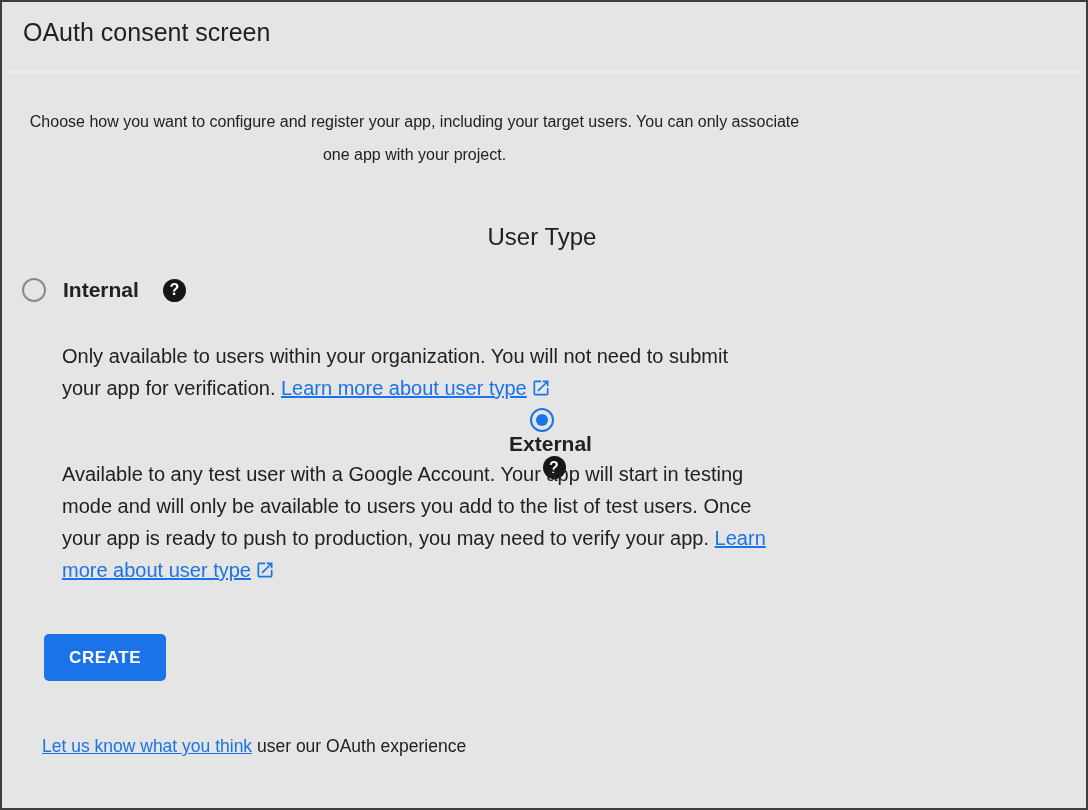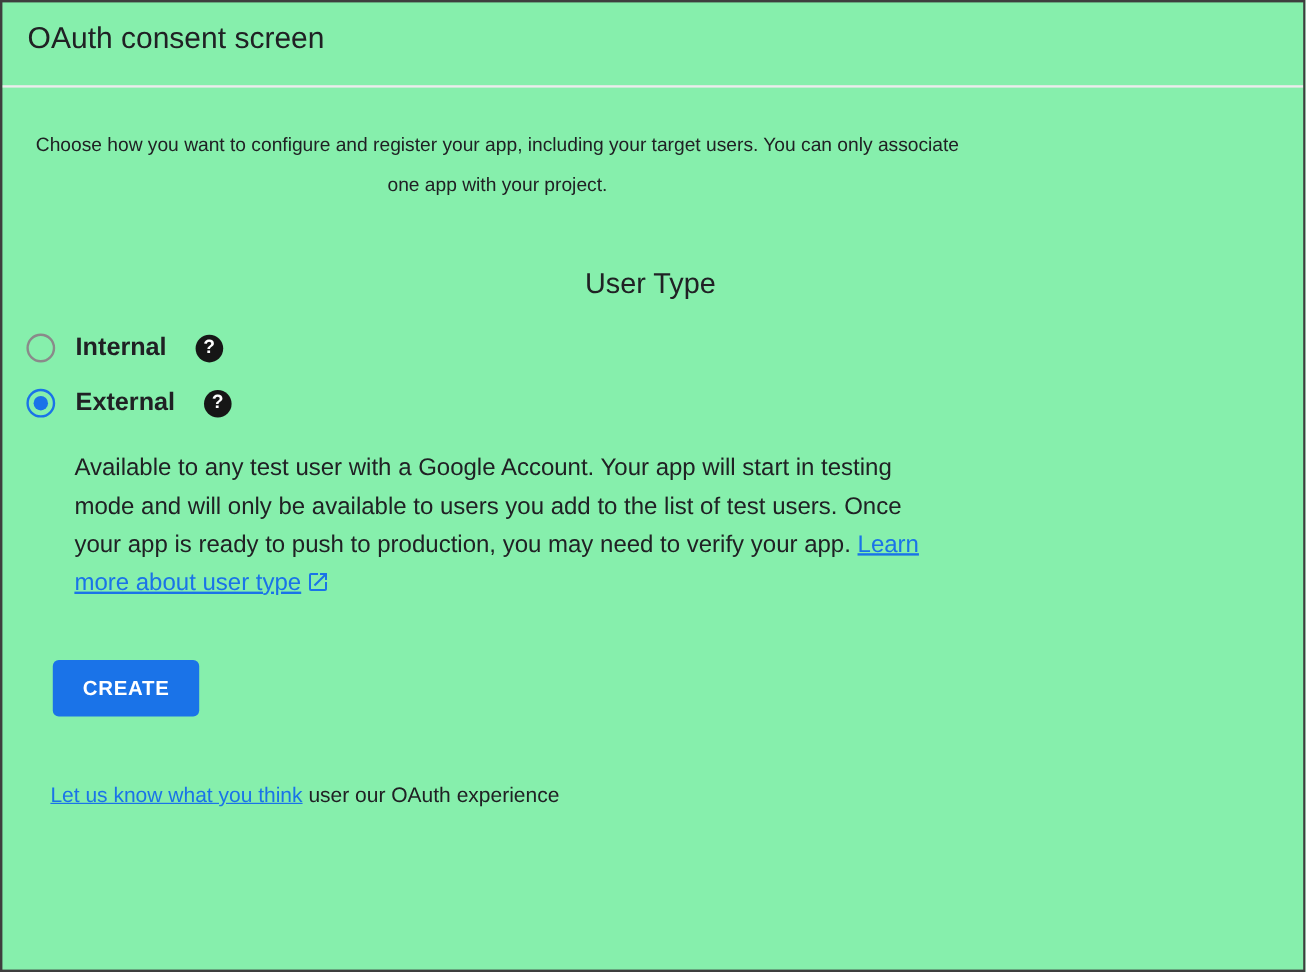--- a/index.html
+++ b/index.html
@@ -1,20 +1,20 @@
 <!DOCTYPE html>
 <html><head>
 <meta charset="utf-8">
 <style>
   html,body { margin:0; padding:0; background:#ffffff; }
   body { font-family:"Liberation Sans", sans-serif; color:#202124; }
 
   .frame {
     width:1088px; height:810px; box-sizing:border-box;
-    border:2px solid #3e3e3e; background:#86efac; overflow:hidden;
+    border:2px solid #3e3e3e; background:#e5e5e5; overflow:hidden;
   }
 
   .page-title {
     margin:16px 0 0 21px;
     font-size:25px; font-weight:400; color:#202124; line-height:29px;
   }
 
   .divider {
     border:none; border-top:2px solid #ececec; margin:24px 0 0 0;
   }
@@ -52,21 +52,21 @@
     background:#161616; color:#ffffff; font-size:16px; font-weight:700;
     display:flex; align-items:center; justify-content:center; cursor:pointer;
     flex:0 0 auto;
   }
 
   .option-desc {
     margin:38px 0 0 40px;
     font-size:20px; line-height:32px; max-width:705px; color:#202124;
   }
   .option-desc.external { margin-top:26px; }
-  .option-row.external { margin-top:22px; }
+  .option-row.external { margin-top:4px;flex-direction:column; }
 
   a.learn-link { color:#1a73e8; text-decoration:underline; cursor:pointer; }
   a.learn-link svg { vertical-align:-3px; margin-left:4px; }
 
   .create-button {
     margin:48px 0 0 22px;
     background:#1a73e8; color:#ffffff; border:none; border-radius:5px;
     height:47px; padding:0 25px;
     font-family:"Liberation Sans", sans-serif;
     font-size:17px; font-weight:700; letter-spacing:0.6px; cursor:pointer;
@@ -94,20 +94,23 @@
 
     
     <div class="option-row">
       <span class="radio">
           <span class="dot"></span>
         </span>
       <span class="option-label">Internal</span>
       <span class="help-icon">?</span>
     </div>
 
+    <p class="option-desc"><span>Only available to users within your organization. You will not need to submit your app for verification. </span><a class="learn-link"><span>Learn more about user type</span><svg width="20" height="20" viewBox="0 0 24 24" fill="#1a73e8">
+            <path d="M19 19H5V5h7V3H5a2 2 0 0 0-2 2v14a2 2 0 0 0 2 2h14c1.1 0 2-.9 2-2v-7h-2v7zM14 3v2h3.59l-9.83 9.83 1.41 1.41L19 6.41V10h2V3h-7z"></path>
+          </svg></a></p>
 
     
     <div class="option-row external">
       <span class="radio selected">
           <span class="dot"></span>
         </span>
       <span class="option-label">External</span>
       <span class="help-icon">?</span>
     </div>
 

